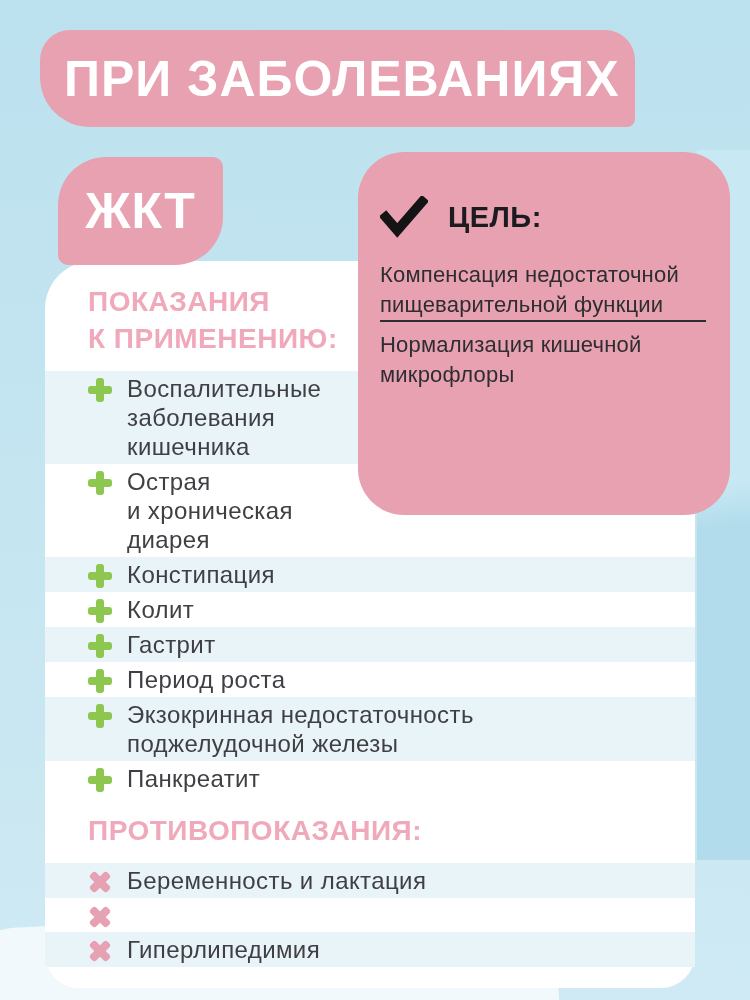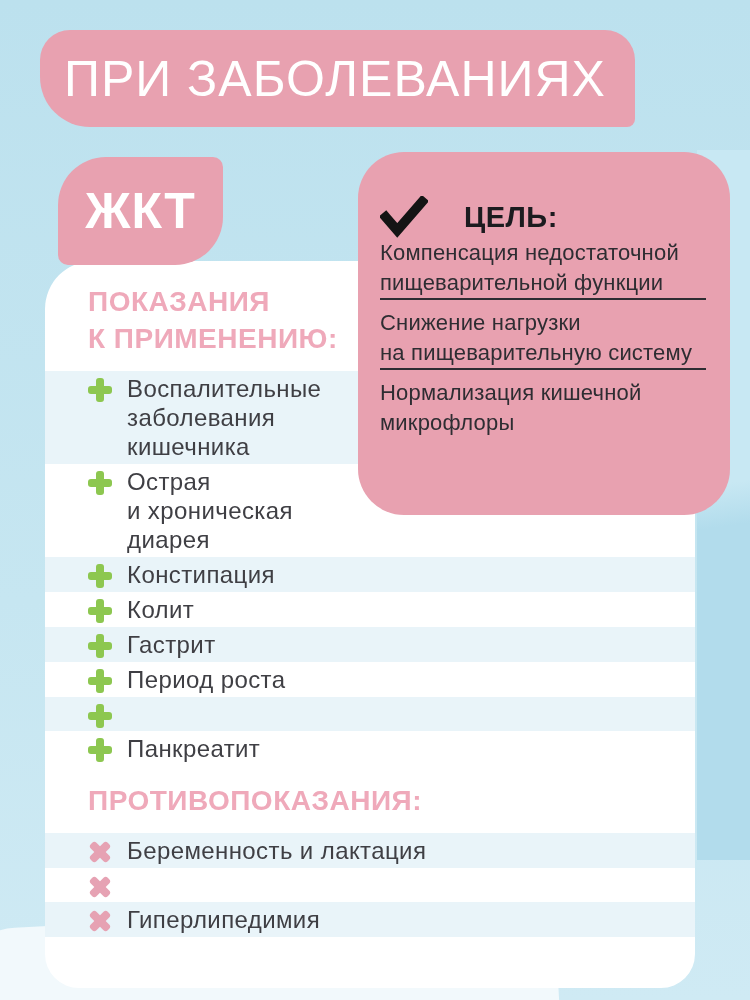--- a/index.html
+++ b/index.html
@@ -22,21 +22,21 @@
     position:absolute;left:-40px;top:915px;width:600px;height:220px;z-index:1;
     background:#f2f9fc;border-radius:60px;transform:rotate(-3deg);
   }
   
   .badge-main{
     position:absolute;left:40px;top:30px;width:595px;height:97px;z-index:3;
     background:var(--pink);border-radius:30px 30px 8px 50px;
     display:flex;align-items:center;padding-left:24px;box-sizing:border-box;
   }
   .badge-main .badge-text{
-    color:var(--white);font-weight:400;font-size:50px;letter-spacing:1px;white-space:nowrap;
+    color:var(--white);font-weight:700;font-size:50px;letter-spacing:1px;white-space:nowrap;
   }
   .badge-sub{
     position:absolute;left:58px;top:133px;width:165px;height:108px;z-index:3;
     background:var(--pink);border-radius:48px 10px 48px 10px;
     display:flex;align-items:center;justify-content:center;margin-top:24px;
   }
   .badge-sub .badge-text{color:var(--white);font-weight:700;font-size:50px;letter-spacing:1px;}
   
   .content-card{
     position:absolute;left:45px;top:261px;width:650px;height:727px;z-index:2;
@@ -61,21 +61,21 @@
   .cross-icon::before,.cross-icon::after{content:"";position:absolute;background:var(--pink-cross);border-radius:3px;}
   .cross-icon::before{left:8px;top:0;width:8px;height:24px;}
   .cross-icon::after{left:0;top:8px;width:24px;height:8px;}
   .contra-heading{margin-top:16px;}
   
   .goal-card{
     position:absolute;left:358px;top:152px;width:372px;height:363px;z-index:4;
     background:var(--pink);border-radius:46px;box-sizing:border-box;
     padding:44px 24px 0 22px;
   }
-  .goal-header{display:flex;align-items:center;gap:36px;}
+  .goal-header{display:flex;align-items:center;gap:20px;margin-bottom:22px;}
   .goal-heading{color:var(--text-black);font-weight:700;font-size:29px;letter-spacing:.5px;}
   .goal-items{display:block;}
   .goal-item{
     font-size:22px;line-height:30px;color:#2e2d32;letter-spacing:.2px;
     padding-bottom:0;margin-bottom:8px;border-bottom:2px solid #2e2d32;
   }
   .goal-item:last-of-type{border-bottom:none;}
 </style>
 </head>
 <body>
@@ -136,20 +136,21 @@
           <span class="row-icon-box">
             <span class="plus-icon"></span>
           </span>
           <span class="row-text">Период роста</span>
         </div>
 
         <div class="row">
           <span class="row-icon-box">
             <span class="plus-icon"></span>
           </span>
+          <span class="row-text">Экзокринная недостаточность<br>поджелудочной железы</span>
         </div>
 
         <div class="row">
           <span class="row-icon-box">
             <span class="plus-icon"></span>
           </span>
           <span class="row-text">Панкреатит</span>
         </div>
       </div>
 
@@ -183,19 +184,18 @@
     <div class="goal-header">
       <svg width="48" height="42" viewBox="0 0 50 42">
         <path d="M6 21 L18 35 L44 5" fill="none" stroke="#141414" stroke-width="10" stroke-linecap="square"></path>
       </svg>
       <span class="goal-heading">ЦЕЛЬ:</span>
     </div>
     <div class="goal-items">
 
         <div class="goal-item">Компенсация недостаточной<br>пищеварительной функции</div>
 
-        <div class="goal-item">Снижение нагрузки<br>на пищеварительную систему</div>
 
         <div class="goal-item">Нормализация кишечной<br>микрофлоры</div>
       </div>
   </div>
 
 </div>
 
 </body></html>

